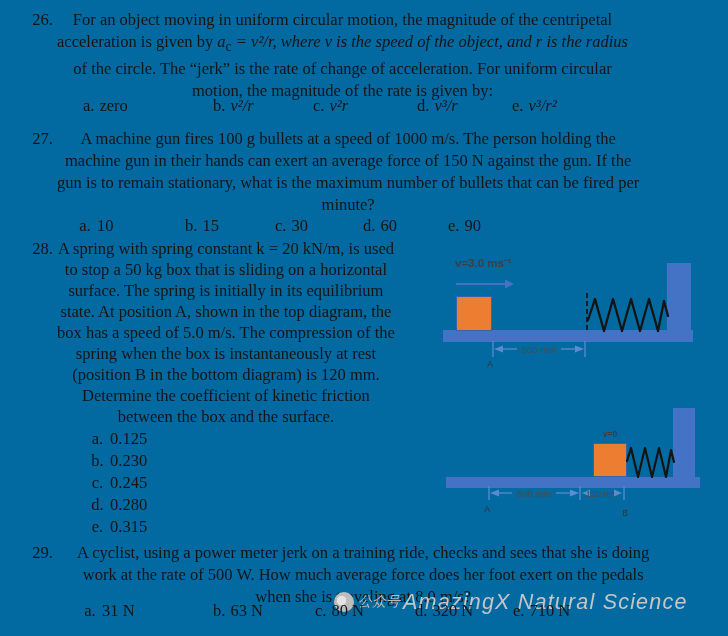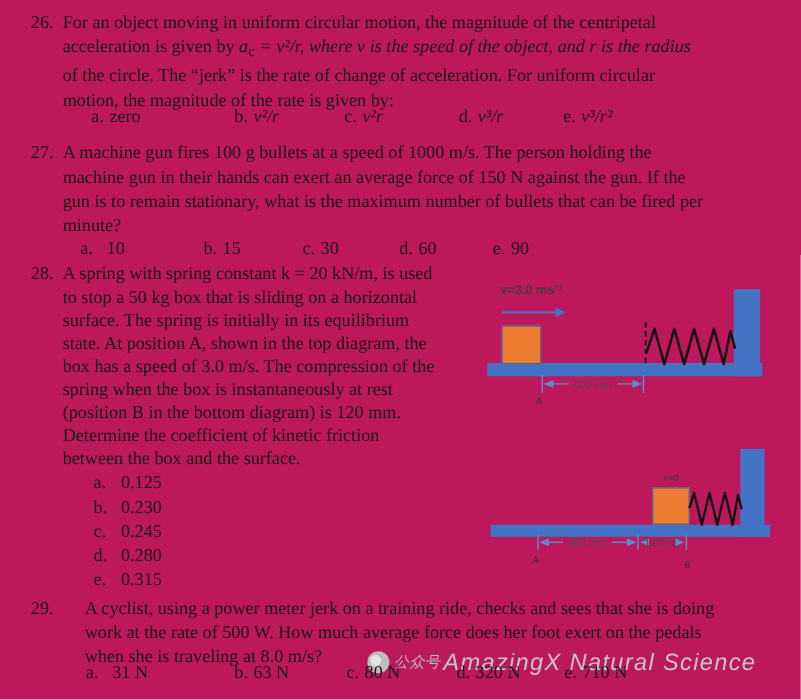--- a/index.html
+++ b/index.html
@@ -1,17 +1,17 @@
 <!DOCTYPE html>
 <html><head>
 <meta charset="utf-8">
 <style>
   html,body{margin:0;padding:0;background:#fff;}
-  .page{position:relative;width:728px;height:636px;background:#be185d;overflow:hidden;
-        font-family:"Liberation Serif",serif;font-size:16.5px;color:#151515;}
+  .page{position:relative;width:728px;height:636px;background:#0369a1;overflow:hidden;
+        font-family:"Liberation Serif",serif;font-size:16.5px;color:#151515;text-align:center;}
   .q{position:absolute;left:28px;display:flex;}
   .qnum{width:29px;flex:none;line-height:22px;}
   .q28 .qnum{line-height:21px;}
   .qline{line-height:22px;white-space:nowrap;}
   .q28 .qline{line-height:21px;}
   .optrow{position:absolute;left:0;width:616px;height:24px;z-index:2;}
   .opt{position:absolute;white-space:nowrap;line-height:22px;}
   .olabel{margin-right:5px;}
   .olabel.w{display:inline-block;width:24px;margin-right:0;}
   .math{font-style:italic;}
@@ -73,21 +73,21 @@
     <span class="opt" style="left:448px;"><span class="olabel">e.</span><span>90</span></span>
   </div>
 
   <div class="q q28" style="top:238px;">
     <div class="qnum">28.</div>
     <div>
       <div class="qline">A spring with spring constant k = 20 kN/m, is used</div>
       <div class="qline">to stop a 50 kg box that is sliding on a horizontal</div>
       <div class="qline">surface. The spring is initially in its equilibrium</div>
       <div class="qline">state. At position A, shown in the top diagram, the</div>
-      <div class="qline">box has a speed of 3.0 m/s. The compression of the</div>
+      <div class="qline">box has a speed of 5.0 m/s. The compression of the</div>
       <div class="qline">spring when the box is instantaneously at rest</div>
       <div class="qline">(position B in the bottom diagram) is 120 mm.</div>
       <div class="qline">Determine the coefficient of kinetic friction</div>
       <div class="qline">between the box and the surface.</div>
     </div>
   </div>
   <div class="optlist">
     <div class="row"><span class="olabel">a.</span><span>0.125</span></div>
     <div class="row"><span class="olabel">b.</span><span>0.230</span></div>
     <div class="row"><span class="olabel">c.</span><span>0.245</span></div>

